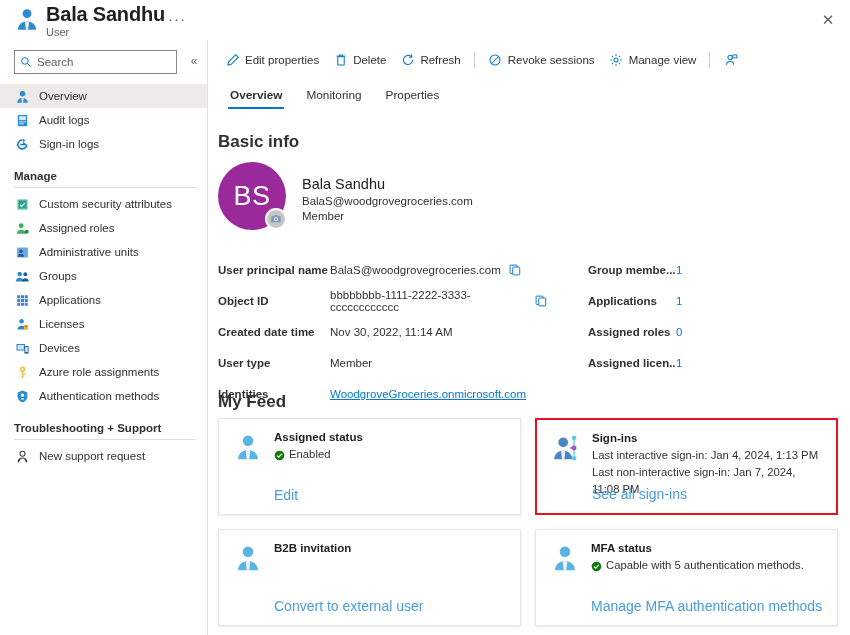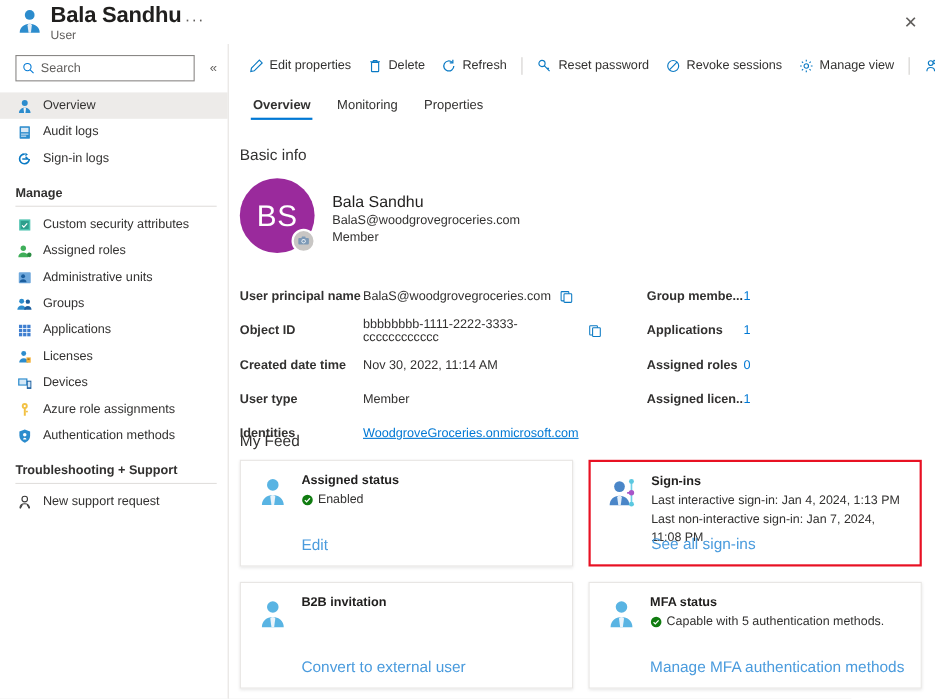--- a/index.html
+++ b/index.html
@@ -5,21 +5,21 @@
   * { box-sizing: border-box; }
   html, body { margin: 0; padding: 0; }
   body {
     width: 850px; height: 635px;
     font-family: "Liberation Sans", sans-serif;
     font-size: 12px;
     color: #323130;
     background: #ffffff;
     overflow: hidden;
   }
-  #app { position: relative; width: 774px; height: 635px; background:#e5e5e5; }
+  #app { position: relative; width: 774px; height: 635px; background:#0369a1; }
 
   
   .topbar { position:absolute; left:0; top:0; width:850px; height:40px; background:#fff; }
   .hdr-user-icon { position:absolute; left:14px; top:6px; width:26px; height:26px; }
   .hdr-title { position:absolute; left:46px; top:3px; font-size:20px; font-weight:600; color:#201f1e; letter-spacing:-0.2px; }
   .hdr-ellipsis { position:absolute; left:168px; top:10px; font-size:15px; color:#605e5c; letter-spacing:1px; cursor:pointer; }
   .hdr-sub { position:absolute; left:46px; top:26px; font-size:11px; color:#605e5c; }
   .close-btn {
     position:absolute; right:8px; top:6px; width:28px; height:28px;
     display:flex; align-items:center; justify-content:center;
@@ -59,21 +59,21 @@
     font-size:11.5px; color:#323130; white-space:nowrap;
   }
   .cmd-ic { width:15px; height:15px; margin-right:5px; flex:0 0 15px; display:flex; align-items:center; justify-content:center; }
   .cmd-sep { width:1px; height:16px; background:#d2d0ce; margin:0 6px; }
 
   .tabs { position:absolute; left:10px; top:44px; display:flex; }
   .tab { padding:4px 12px 7px 12px; font-size:11.8px; color:#323130; cursor:pointer; position:relative; }
   .tab.active { font-weight:700; }
   .tab.active::after { content:""; position:absolute; left:10px; right:10px; bottom:0; height:2px; background:#0078d4; }
 
-  .sec-title { position:absolute; font-size:14px; font-weight:400; color:#323130; }
+  .sec-title { position:absolute; font-size:17px; font-weight:700; color:#323130; }
 
   
   .profile { position:absolute; left:10px; top:122px; display:flex; align-items:flex-start; }
   .avatar {
     position:relative; width:68px; height:68px; border-radius:50%;
     background:#9a2a9c; color:#fff; display:flex; align-items:center; justify-content:center;
     font-size:27px; font-weight:400; letter-spacing:0.5px; flex:0 0 68px;
   }
   .cam-badge {
     position:absolute; right:-1px; bottom:0px; width:22px; height:22px; border-radius:50%;
@@ -346,29 +346,20 @@
           <svg viewBox="0 0 16 16" width="14" height="14">
             <path d="M13.2 8a5.2 5.2 0 1 1-1.6-3.8" fill="none" stroke="#0b7ac4" stroke-width="1.3"></path>
             <path d="M12.2 1.6v3.2H9" fill="none" stroke="#0b7ac4" stroke-width="1.3"></path>
           </svg>
         </span>
         <span>Refresh</span>
       </div>
 
       <div class="cmd-sep"></div>
 
-      <div class="cmd">
-        <span class="cmd-ic">
-          <svg viewBox="0 0 16 16" width="14" height="14">
-            <circle cx="5.4" cy="5.4" r="3.2" fill="none" stroke="#0b7ac4" stroke-width="1.2"></circle>
-            <path d="M7.7 7.7l5.6 5.6M11.2 9.8l1.3 1.3" fill="none" stroke="#0b7ac4" stroke-width="1.2"></path>
-          </svg>
-        </span>
-        <span>Reset password</span>
-      </div>
 
       <div class="cmd">
         <span class="cmd-ic">
           <svg viewBox="0 0 16 16" width="14" height="14">
             <circle cx="8" cy="8" r="5.7" fill="none" stroke="#0b7ac4" stroke-width="1.2"></circle>
             <line x1="4" y1="12" x2="12" y2="4" stroke="#0b7ac4" stroke-width="1.2"></line>
           </svg>
         </span>
         <span>Revoke sessions</span>
       </div>

